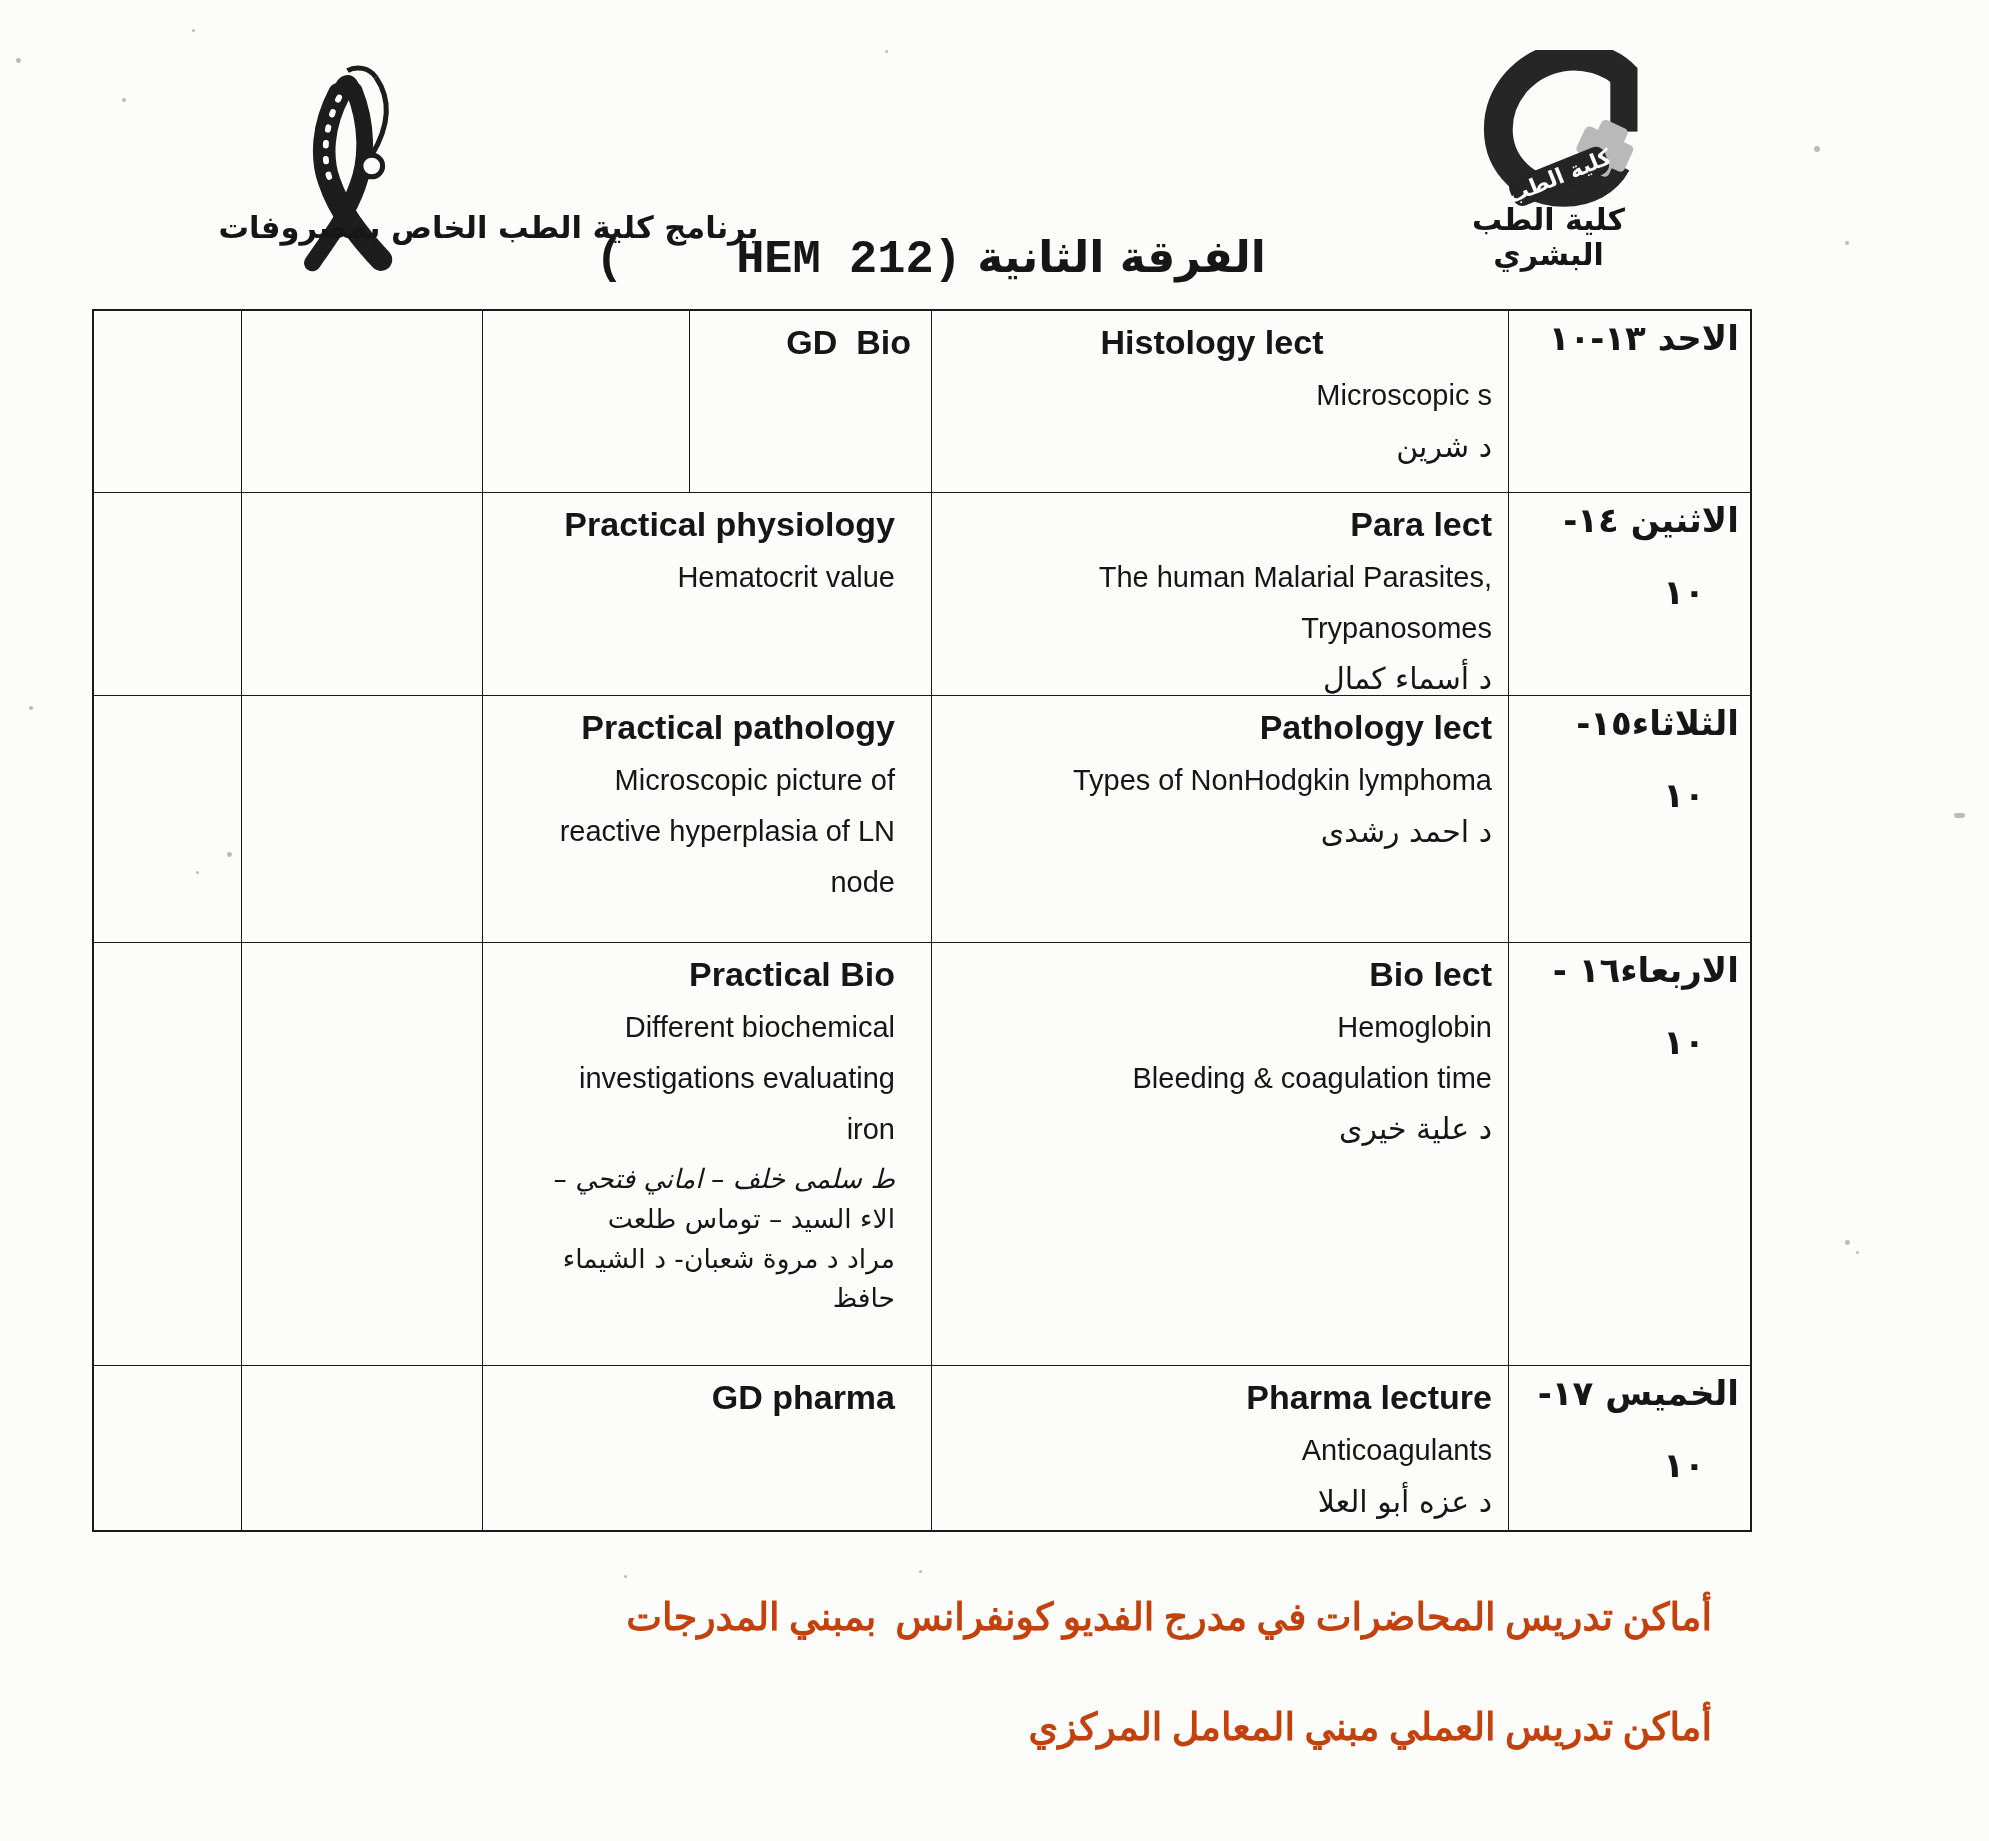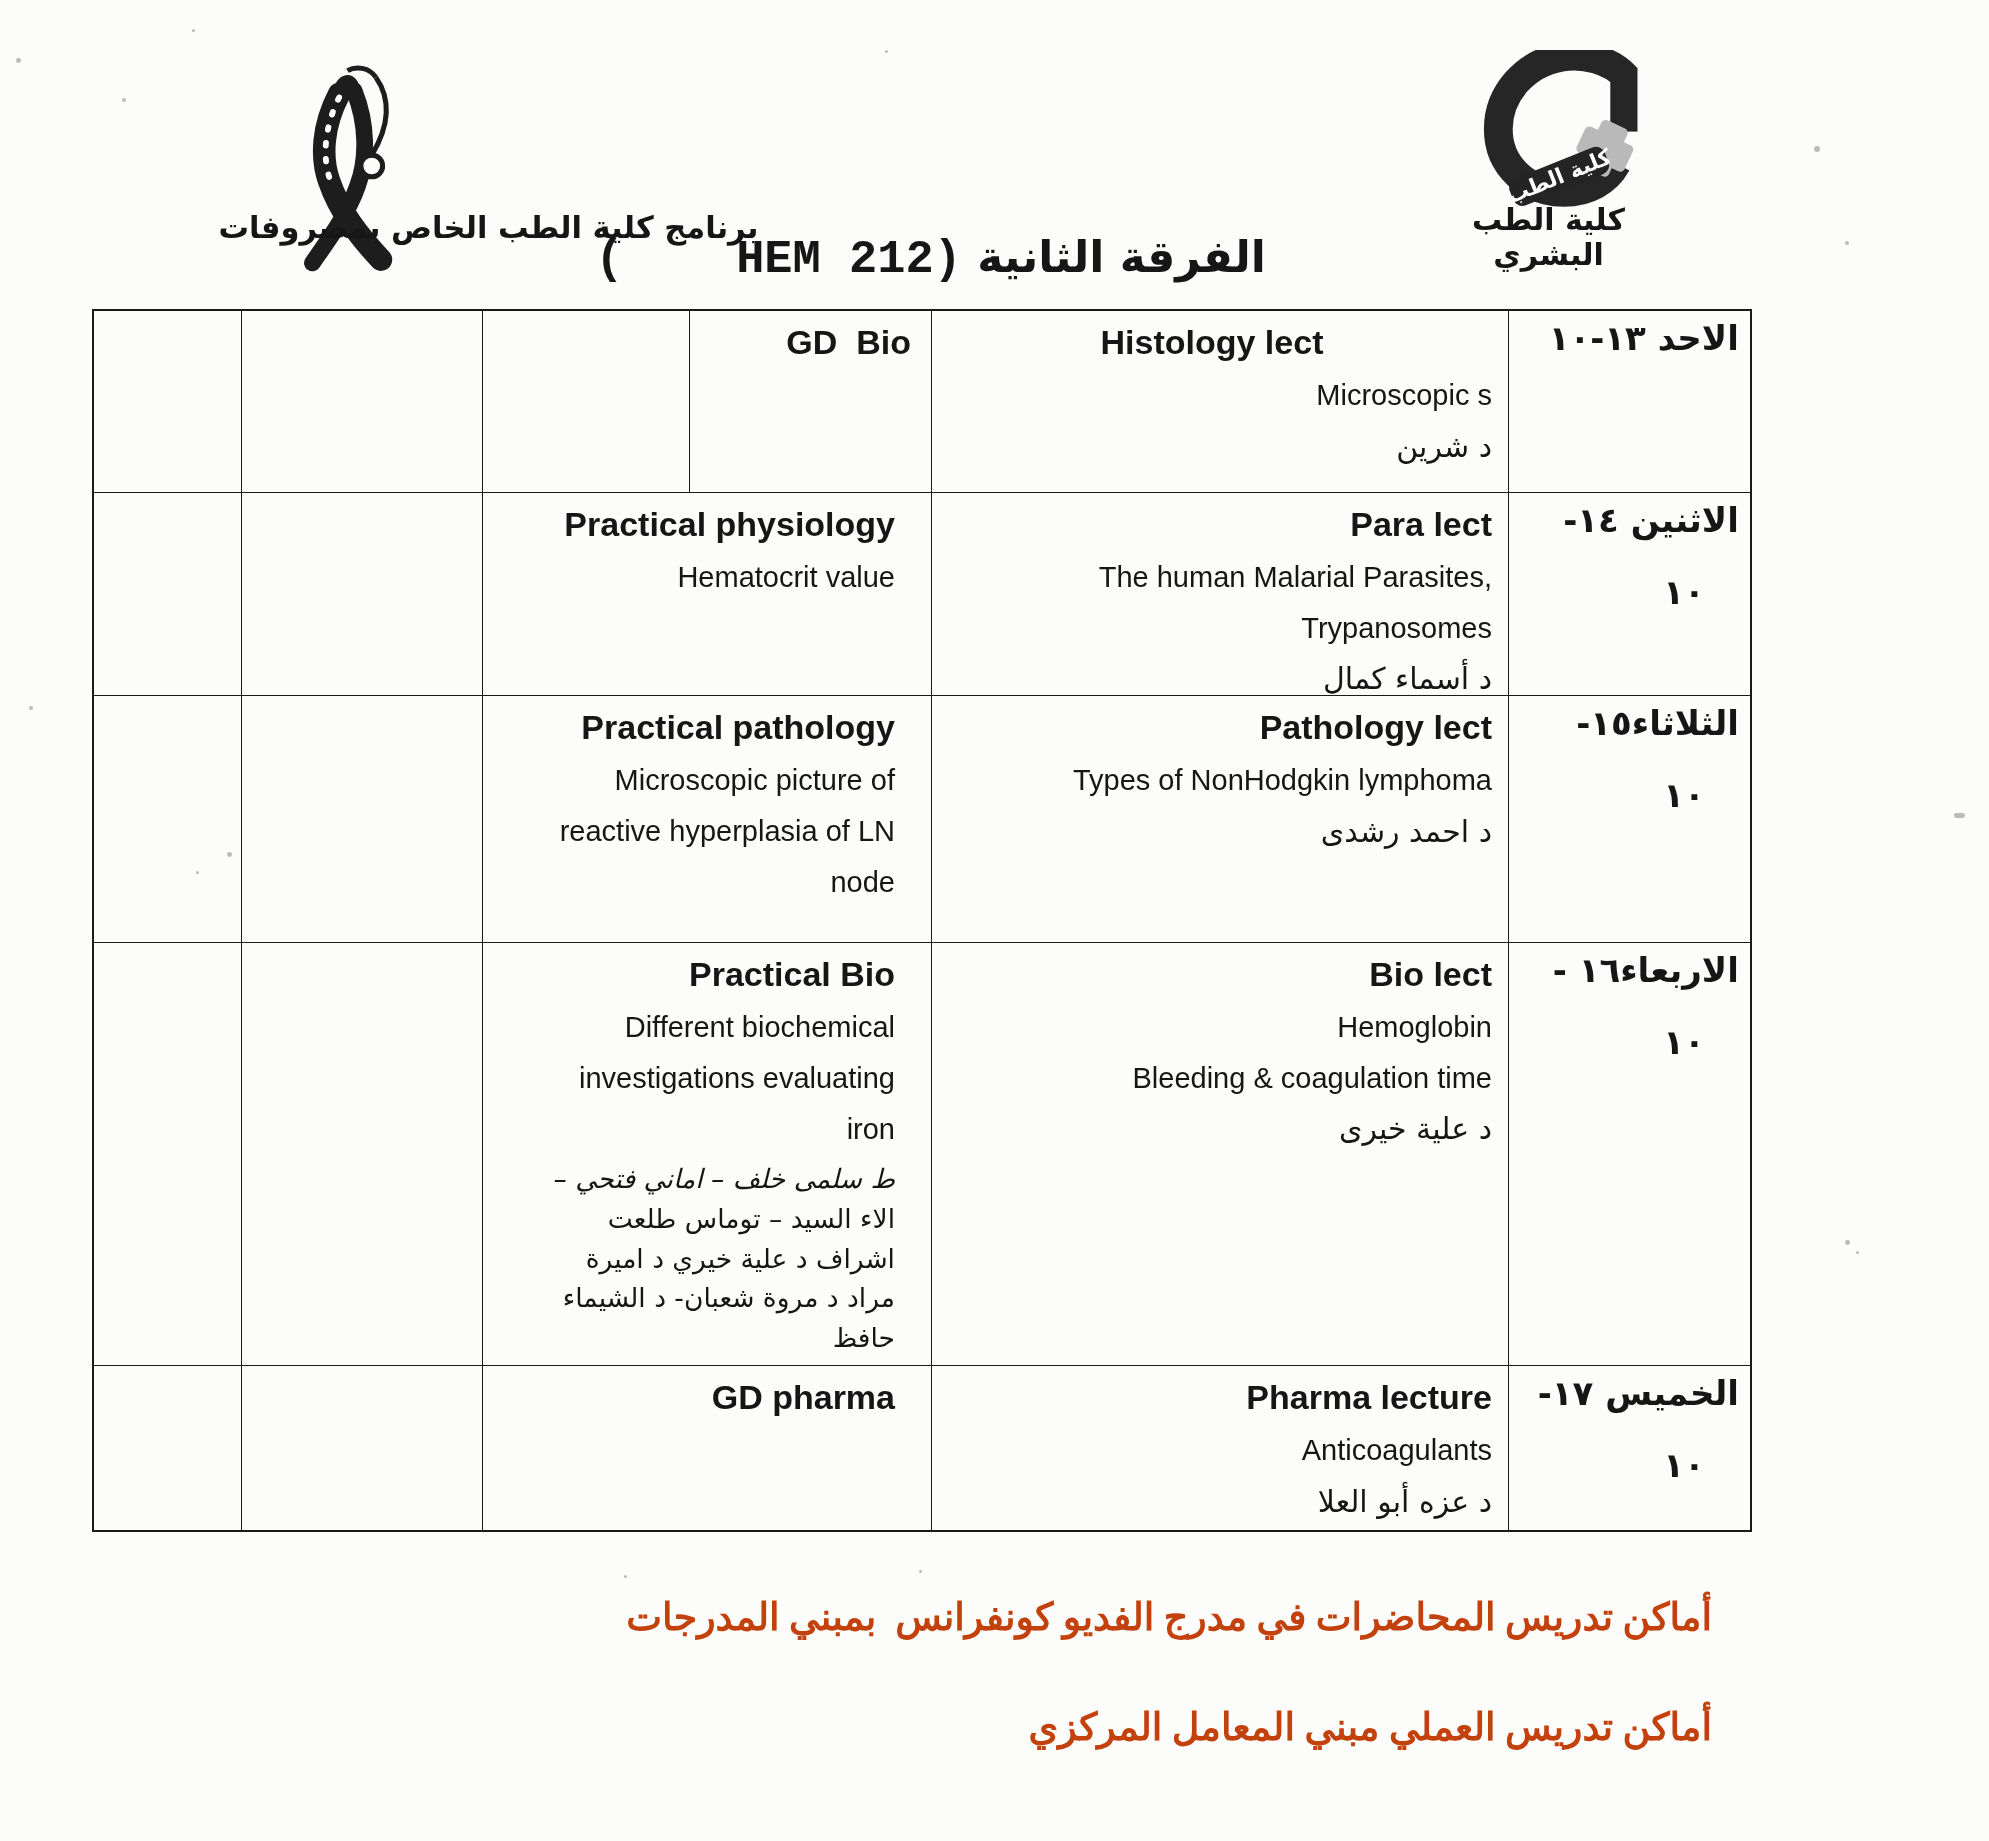--- a/index.html
+++ b/index.html
@@ -144,21 +144,20 @@
 
     <div class="cell ca"></div>
     <div class="cell cb"></div>
     <div class="cell cp">
       <div class="pr-title">Practical Bio</div>
       <div class="pr-line">Different biochemical</div>
       <div class="pr-line">investigations evaluating</div>
       <div class="pr-line">iron</div>
       <div class="pr-ar first">ط سلمى خلف – اماني فتحي –</div>
       <div class="pr-ar">الاء السيد – توماس طلعت</div>
-      <div class="pr-ar">اشراف د علية خيري د اميرة</div>
       <div class="pr-ar">مراد د مروة شعبان- د الشيماء</div>
       <div class="pr-ar">حافظ</div>
     </div>
     <div class="cell cl">
       <div class="lec-title">Bio lect</div>
       <div class="lec-line">Hemoglobin</div>
       <div class="lec-line">Bleeding &amp; coagulation time</div>
       <div class="lec-doc">د علية خيرى</div>
     </div>
     <div class="cell cd">

